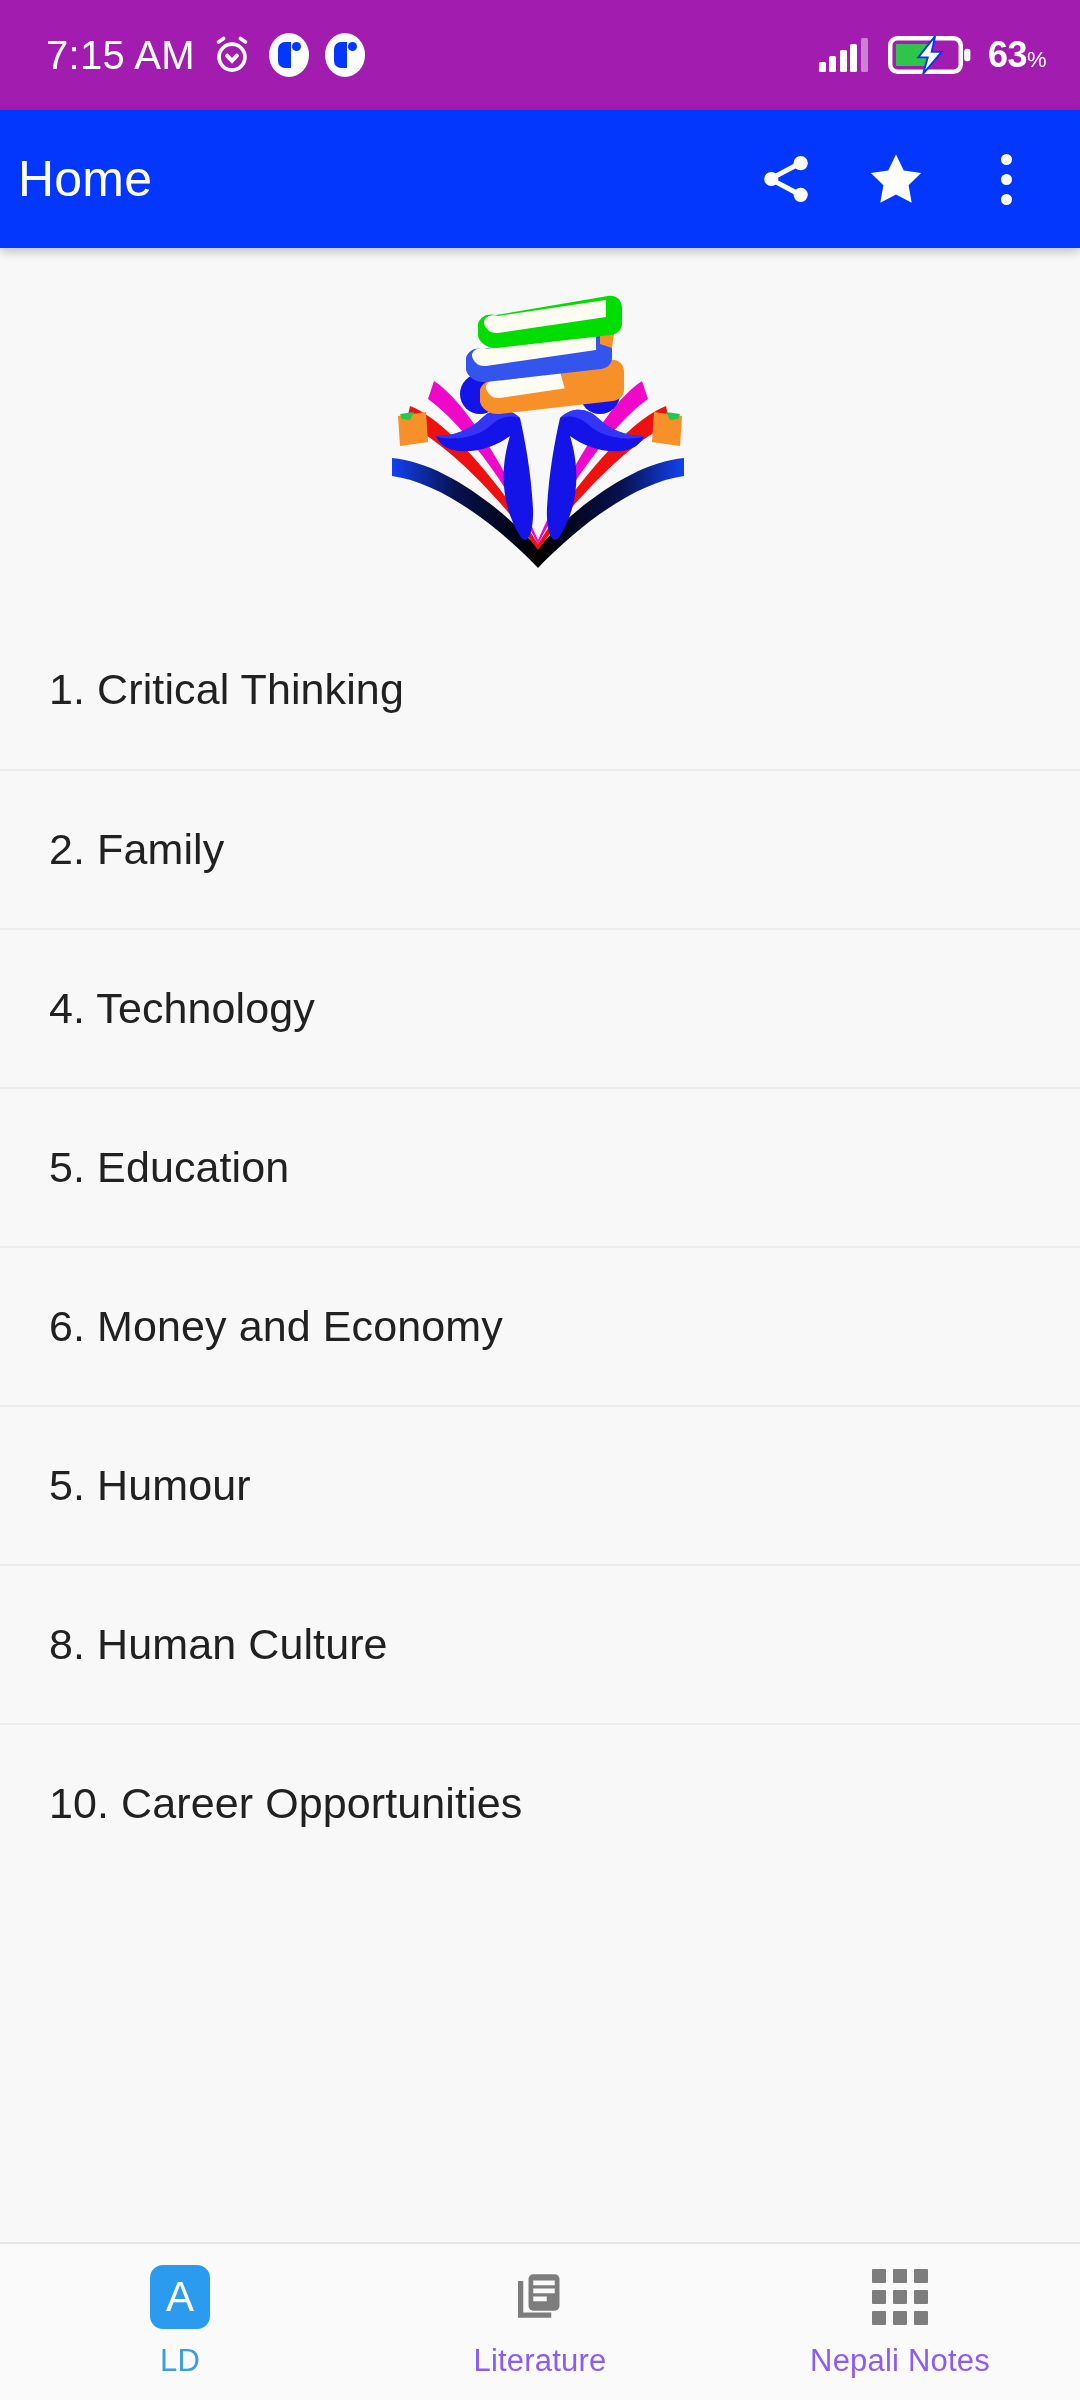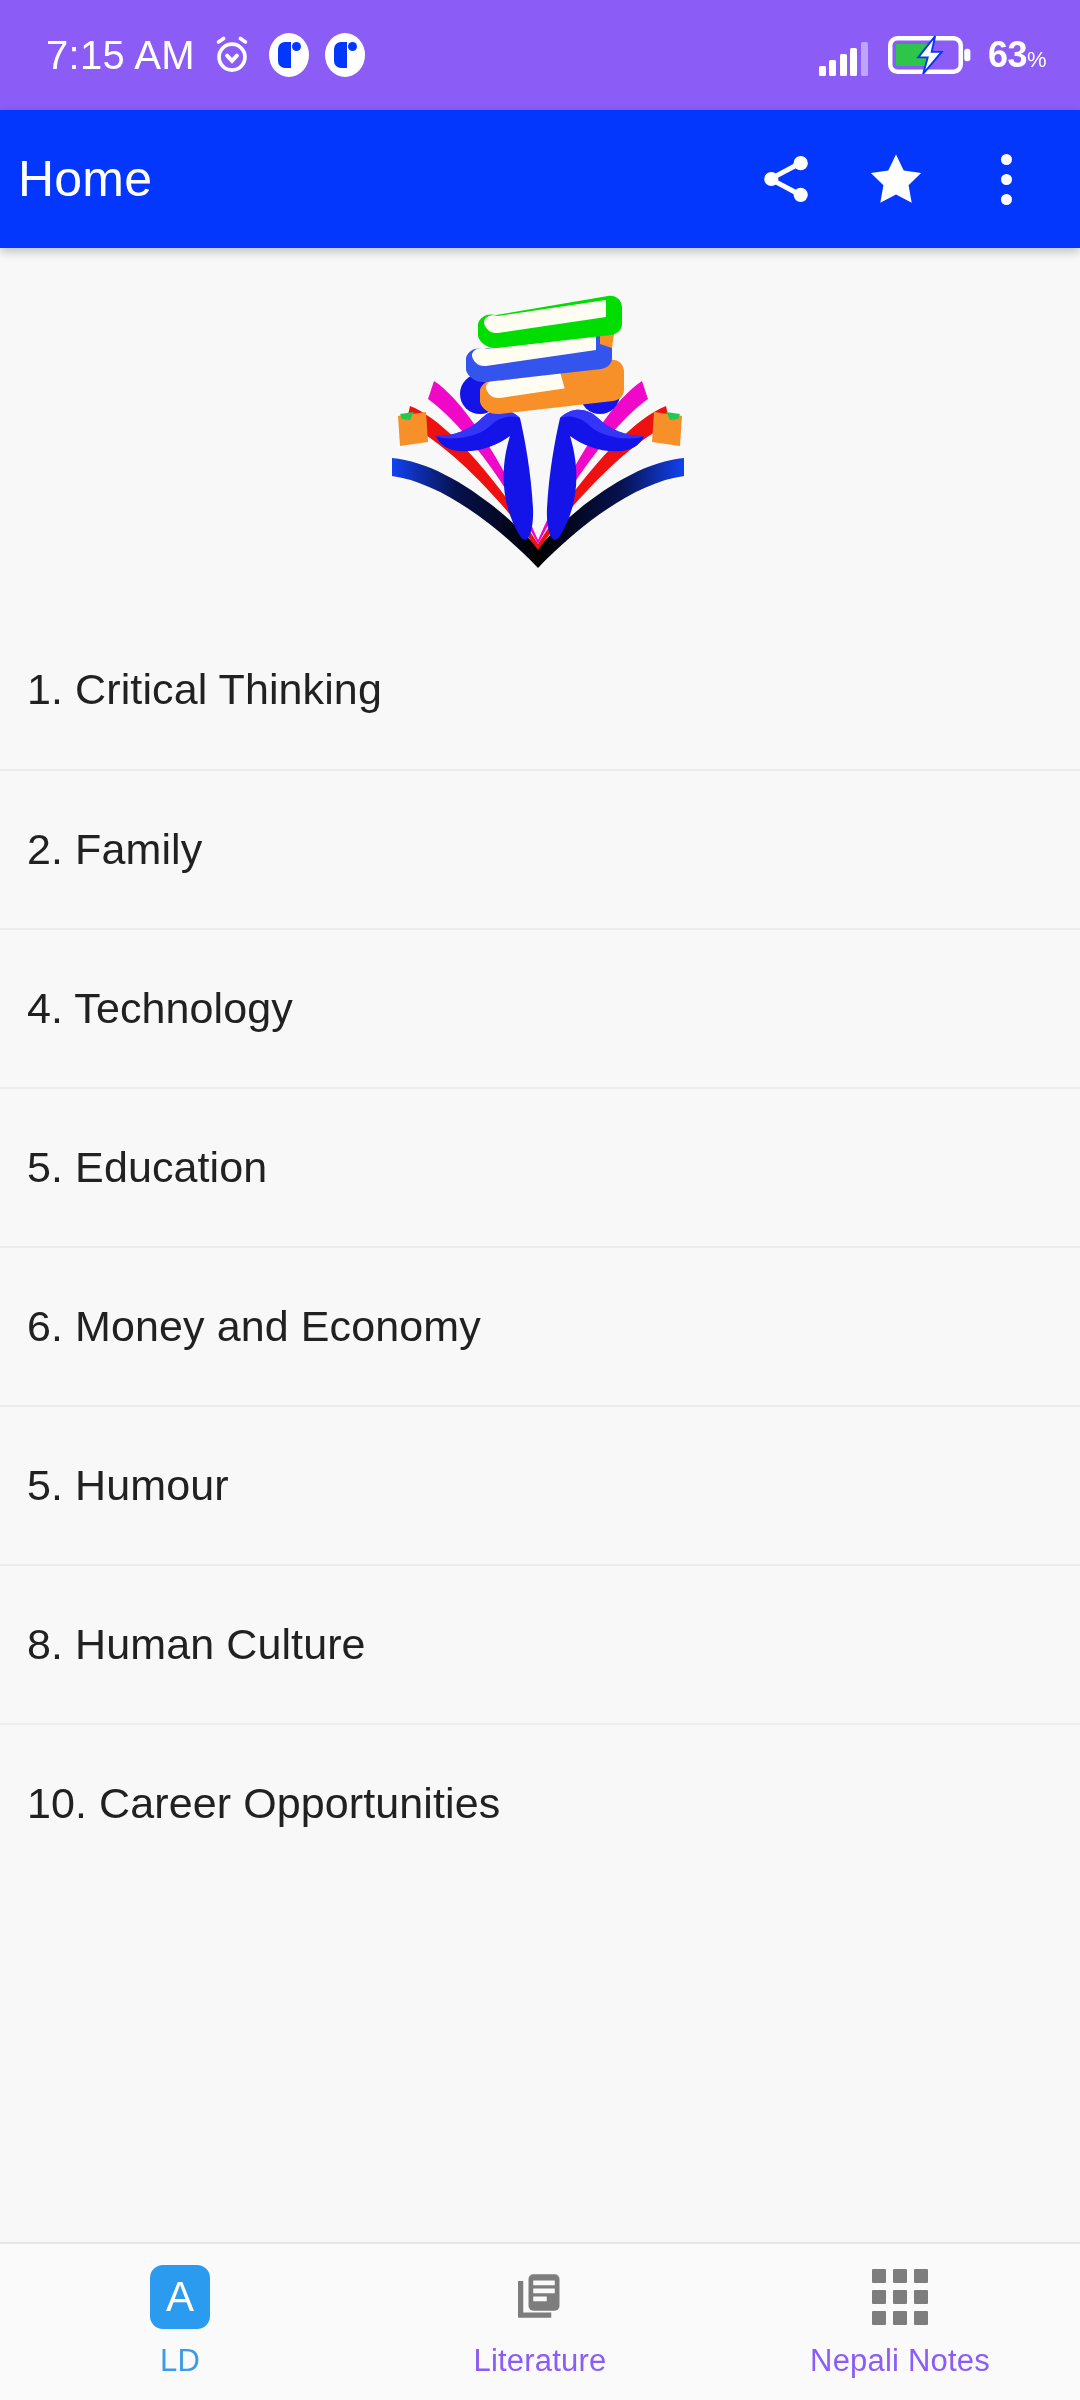--- a/index.html
+++ b/index.html
@@ -6,27 +6,27 @@
   html, body {
     width:1080px; height:2400px;
     background:#f7f7f7;
     font-family:"Liberation Sans", sans-serif;
     overflow:hidden;
   }
   #app { width:1080px; height:2400px; position:relative; display:flex; flex-direction:column; background:#f8f8f8; }
 
   
   .statusbar {
-    height:110px; background:#8b5cf6; flex:0 0 110px;
+    height:110px; background:#a21caf; flex:0 0 110px;
     display:flex; align-items:center; justify-content:space-between;
     padding:0 34px 0 46px; color:#ffffff;
   }
   .sb-left { display:flex; align-items:center; gap:16px; }
   .sb-time { font-size:40px; letter-spacing:.3px; font-weight:400; line-height:1; }
-  .sb-right { display:flex; align-items:flex-end; gap:14px; }
+  .sb-right { display:flex; align-items:center; gap:14px; }
 
   .alarm-icon { width:42px; height:42px; position:relative; display:block; }
   .circ-app { width:40px; height:44px; border-radius:50%; background:#fff; position:relative; display:block; }
   .circ-app::before {
     content:""; position:absolute; left:9px; top:9px; width:13px; height:26px;
     border-radius:7px 0 0 7px; background:#0337FE;
   }
   .circ-app::after {
     content:""; position:absolute; right:8px; top:9px; width:9px; height:9px;
     border-radius:50%; background:#0337FE;
@@ -59,21 +59,21 @@
 
   
   .content { flex:1 1 auto; background:#f8f8f8; overflow:hidden; position:relative; }
 
   .logo-wrap { width:100%; display:flex; justify-content:center; padding-top:38px; padding-bottom:24px; }
   .logo { width:340px; height:300px; display:block; }
 
   .list { width:100%; }
   .list-item {
     height:159px; display:flex; align-items:center;
-    padding:0 27px; border-top:2px solid #ececec;
+    padding:0 49px; border-top:2px solid #ececec;
     background:#f8f8f8; cursor:pointer;
   }
   .list-item:first-child { border-top:none; }
   .list-item .label {
     font-size:43px; color:#212121; font-weight:400; letter-spacing:.1px; line-height:1.15;
   }
 
   
   .bottomnav {
     height:158px; flex:0 0 158px; background:#fafafa;

